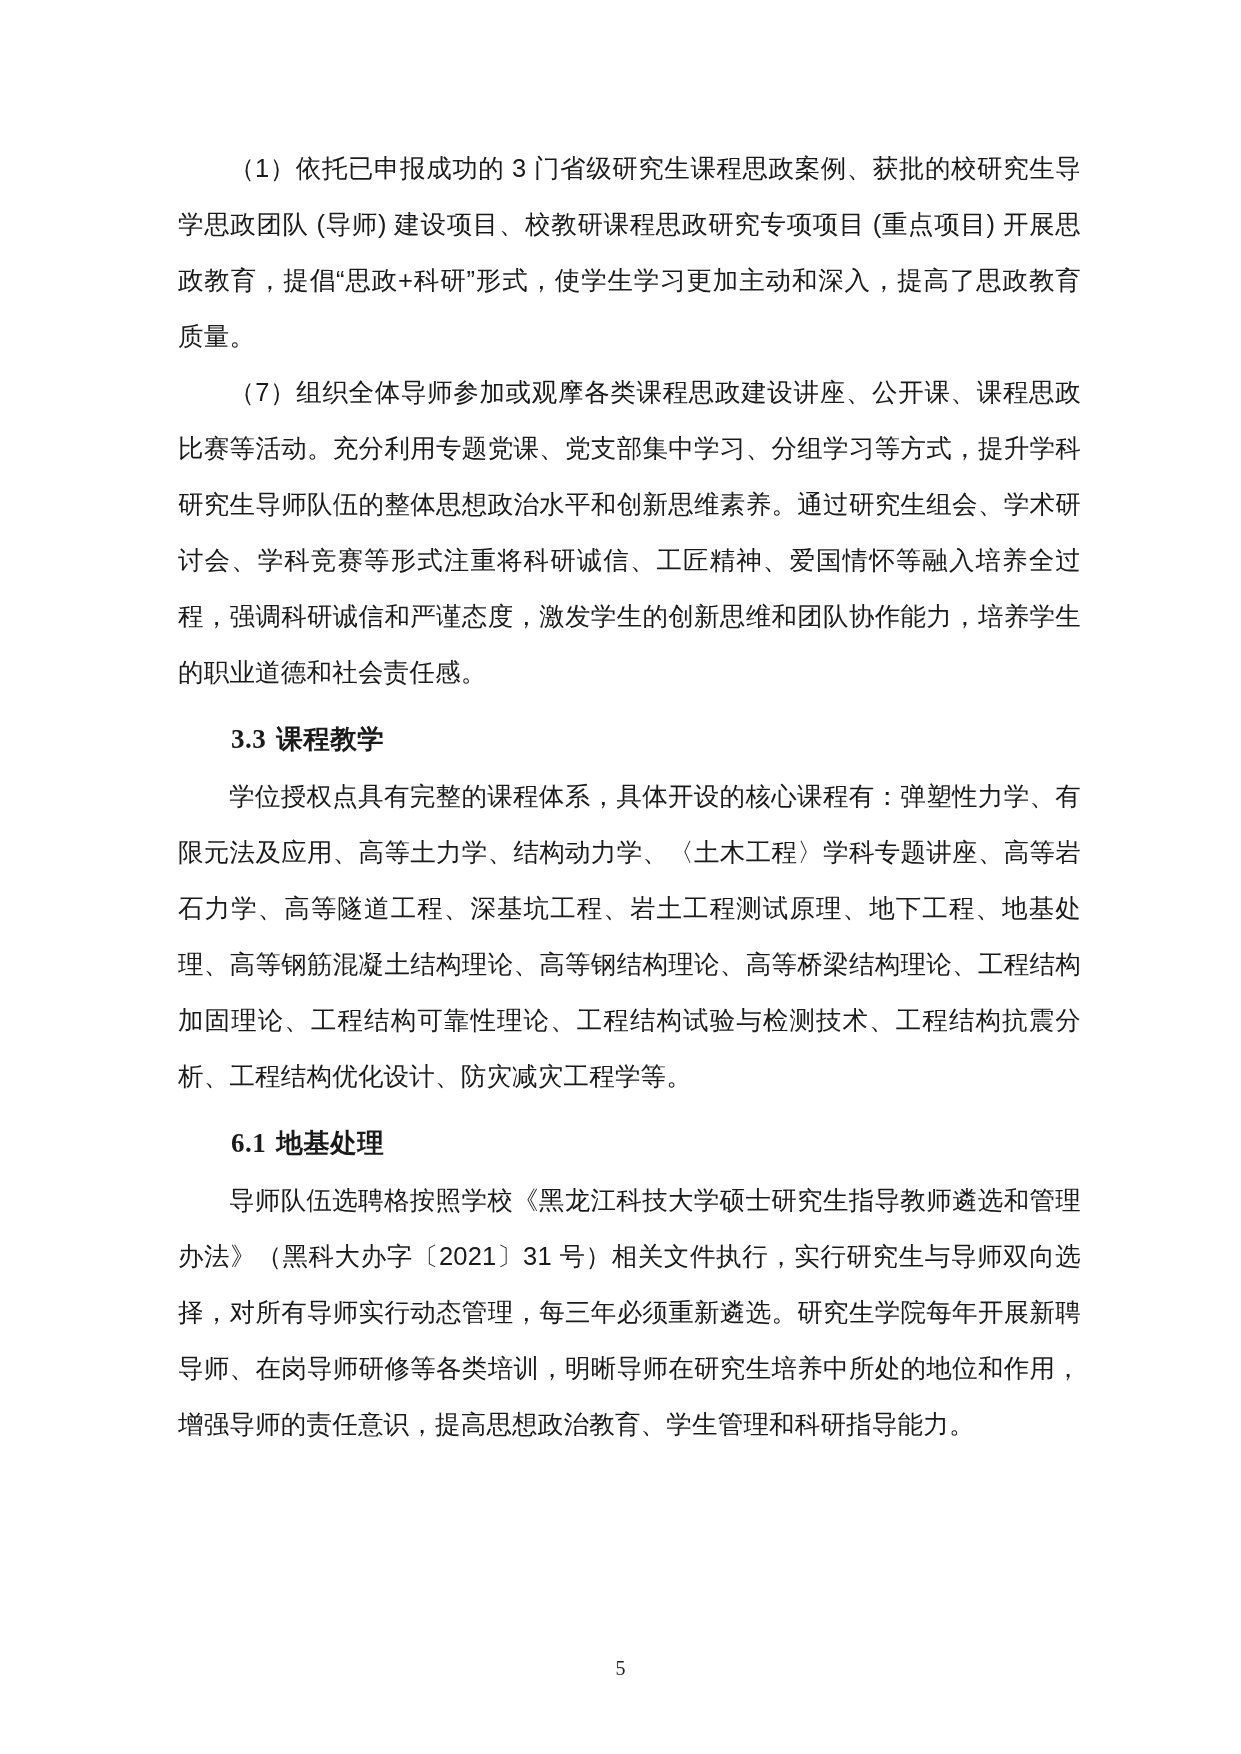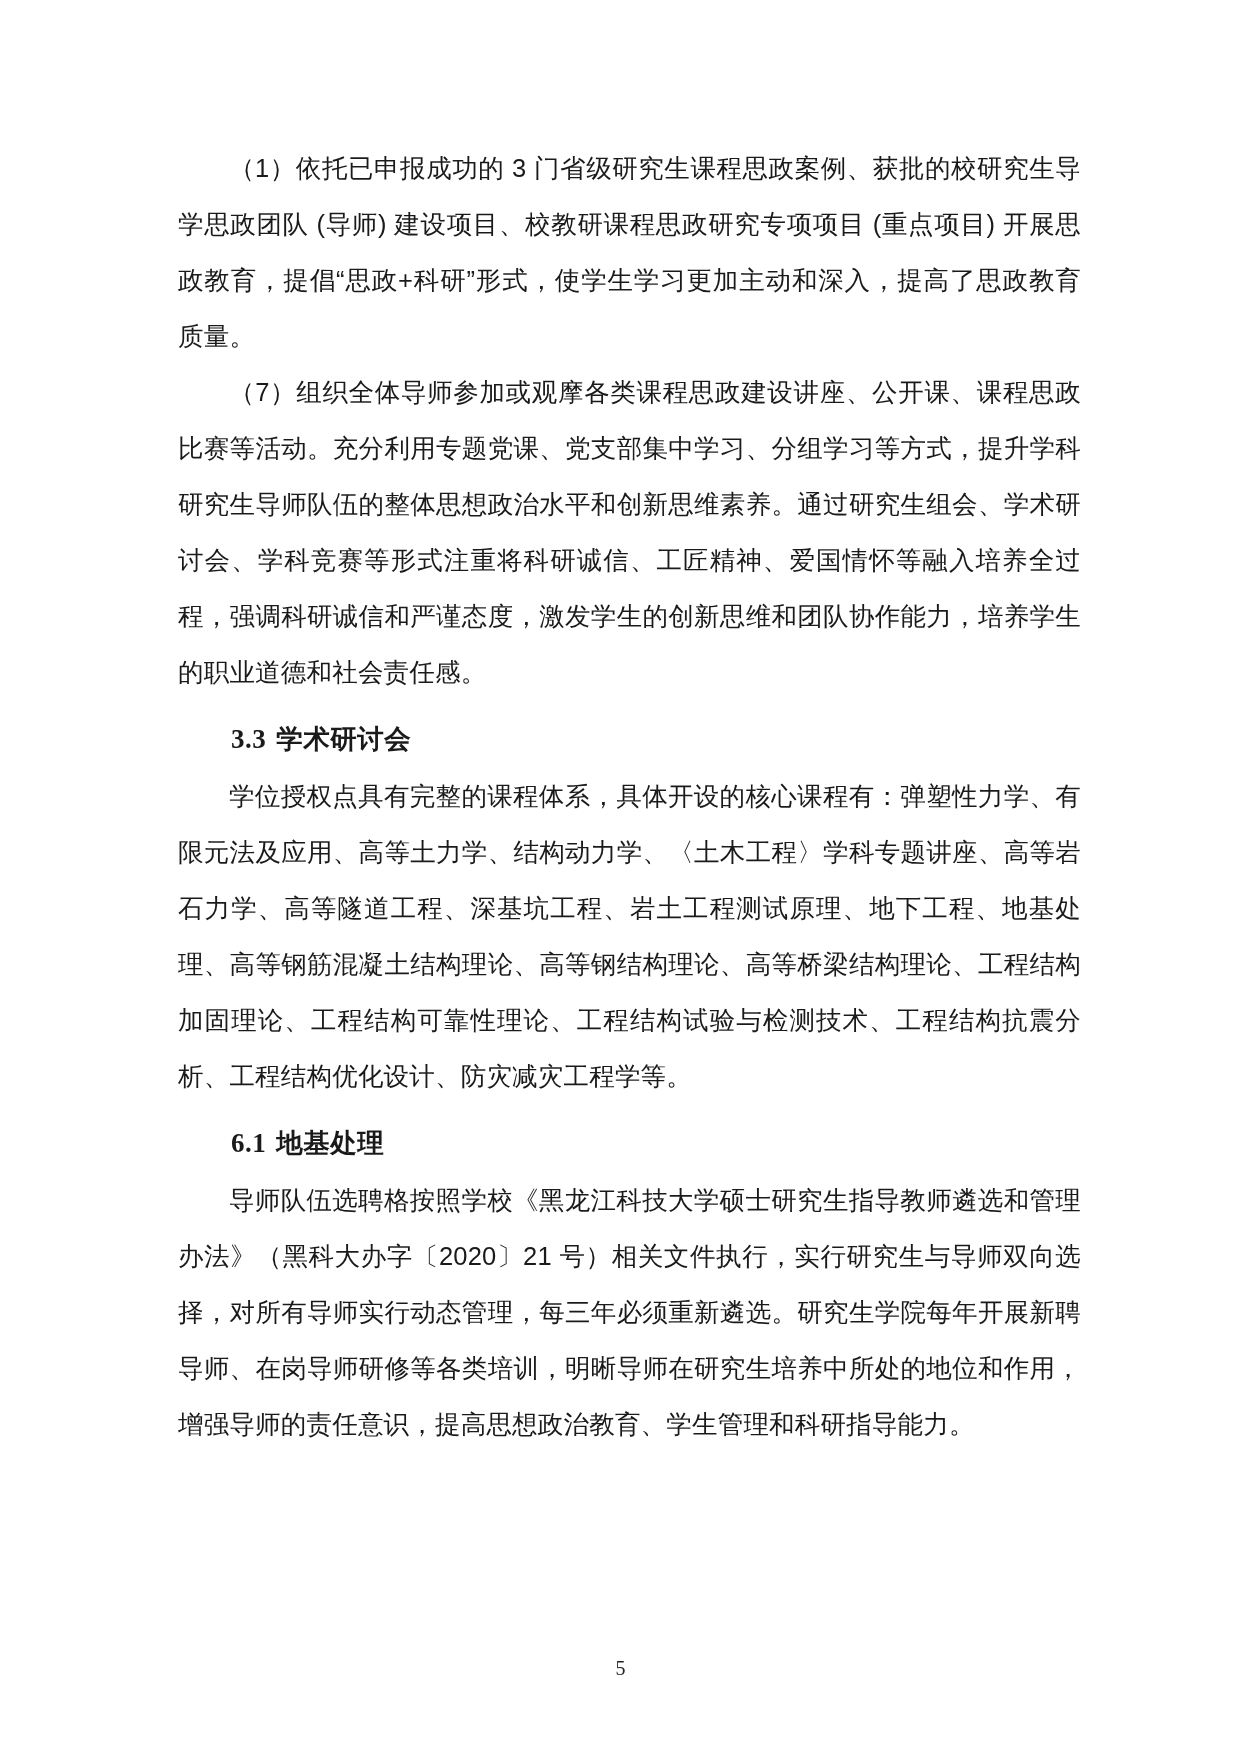--- a/index.html
+++ b/index.html
@@ -65,28 +65,28 @@
 <body>
 
 <div class="page">
   <div class="body-text">
 
     <p class="para">（1）依托已申报成功的 3 门省级研究生课程思政案例、获批的校研究生导学思政团队 (导师) 建设项目、校教研课程思政研究专项项目 (重点项目) 开展思政教育，提倡“思政+科研”形式，使学生学习更加主动和深入，提高了思政教育质量。</p>
 
     <p class="para">（7）组织全体导师参加或观摩各类课程思政建设讲座、公开课、课程思政比赛等活动。充分利用专题党课、党支部集中学习、分组学习等方式，提升学科研究生导师队伍的整体思想政治水平和创新思维素养。通过研究生组会、学术研讨会、学科竞赛等形式注重将科研诚信、工匠精神、爱国情怀等融入培养全过程，强调科研诚信和严谨态度，激发学生的创新思维和团队协作能力，培养学生的职业道德和社会责任感。</p>
 
     <h3 class="heading">
-      <span class="num">3.3</span><span>学术研讨会</span>
+      <span class="num">3.3</span><span>课程教学</span>
     </h3>
 
     <p class="para">学位授权点具有完整的课程体系，具体开设的核心课程有：弹塑性力学、有限元法及应用、高等土力学、结构动力学、〈土木工程〉学科专题讲座、高等岩石力学、高等隧道工程、深基坑工程、岩土工程测试原理、地下工程、地基处理、高等钢筋混凝土结构理论、高等钢结构理论、高等桥梁结构理论、工程结构加固理论、工程结构可靠性理论、工程结构试验与检测技术、工程结构抗震分析、工程结构优化设计、防灾减灾工程学等。</p>
 
     <h3 class="heading">
       <span class="num">6.1</span><span>地基处理</span>
     </h3>
 
-    <p class="para">导师队伍选聘格按照学校《黑龙江科技大学硕士研究生指导教师遴选和管理办法》（黑科大办字〔2020〕21 号）相关文件执行，实行研究生与导师双向选择，对所有导师实行动态管理，每三年必须重新遴选。研究生学院每年开展新聘导师、在岗导师研修等各类培训，明晰导师在研究生培养中所处的地位和作用，增强导师的责任意识，提高思想政治教育、学生管理和科研指导能力。</p>
+    <p class="para">导师队伍选聘格按照学校《黑龙江科技大学硕士研究生指导教师遴选和管理办法》（黑科大办字〔2021〕31 号）相关文件执行，实行研究生与导师双向选择，对所有导师实行动态管理，每三年必须重新遴选。研究生学院每年开展新聘导师、在岗导师研修等各类培训，明晰导师在研究生培养中所处的地位和作用，增强导师的责任意识，提高思想政治教育、学生管理和科研指导能力。</p>
 
 
   </div>
 </div>
 
 <div class="footer">5</div>
 
 </body></html>

